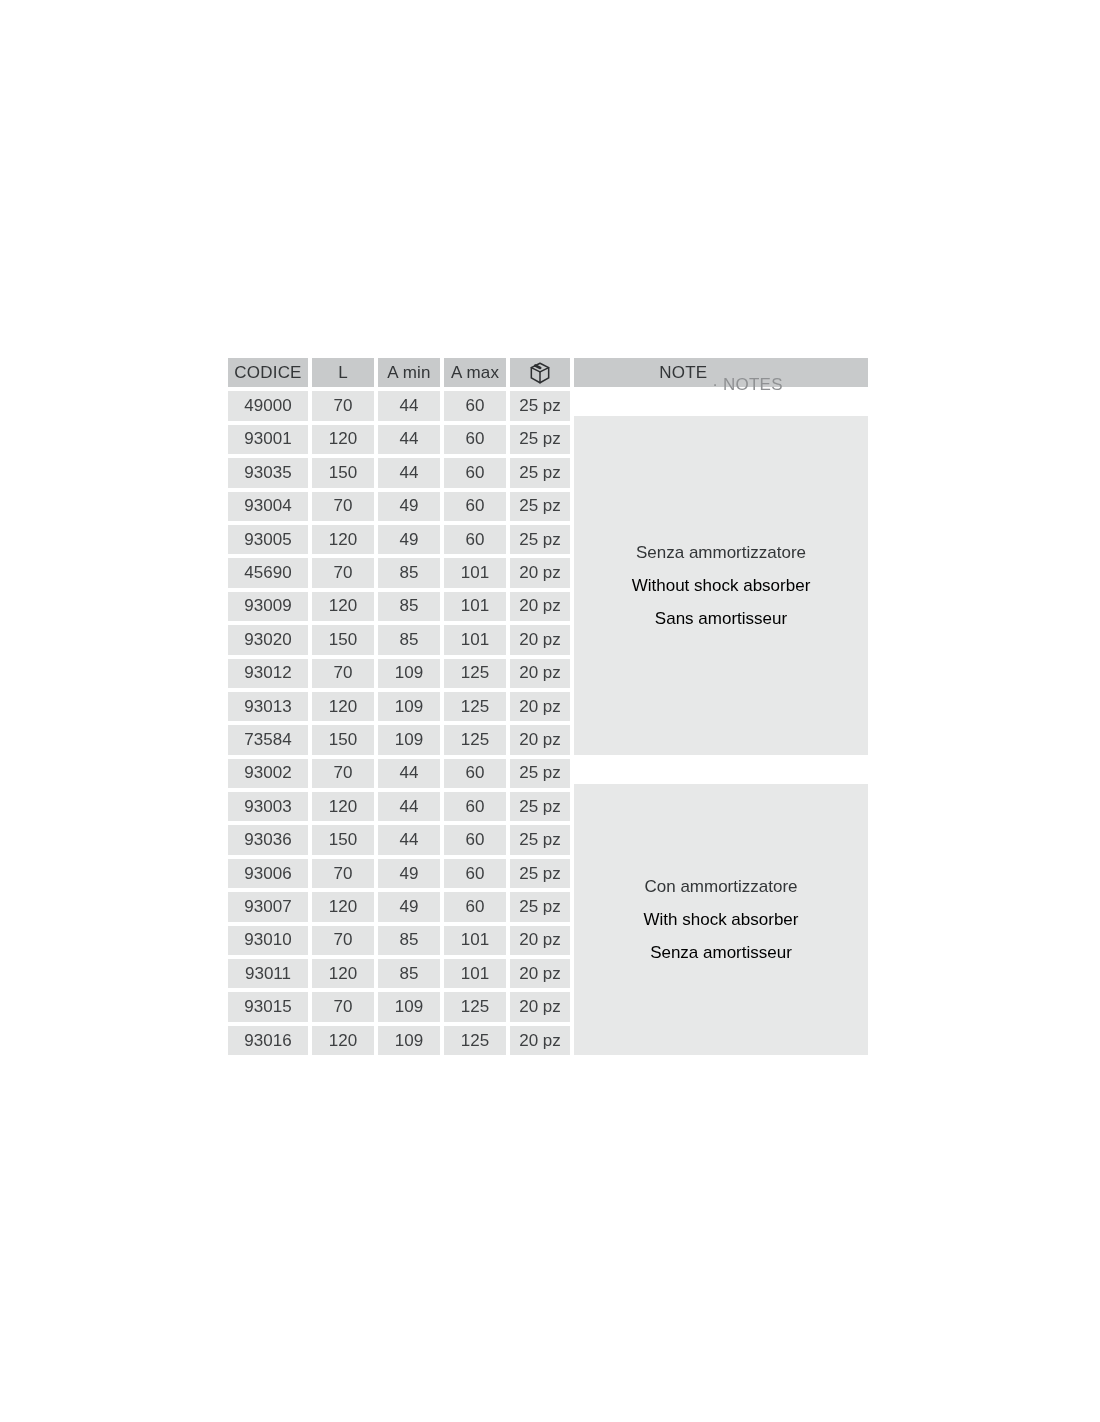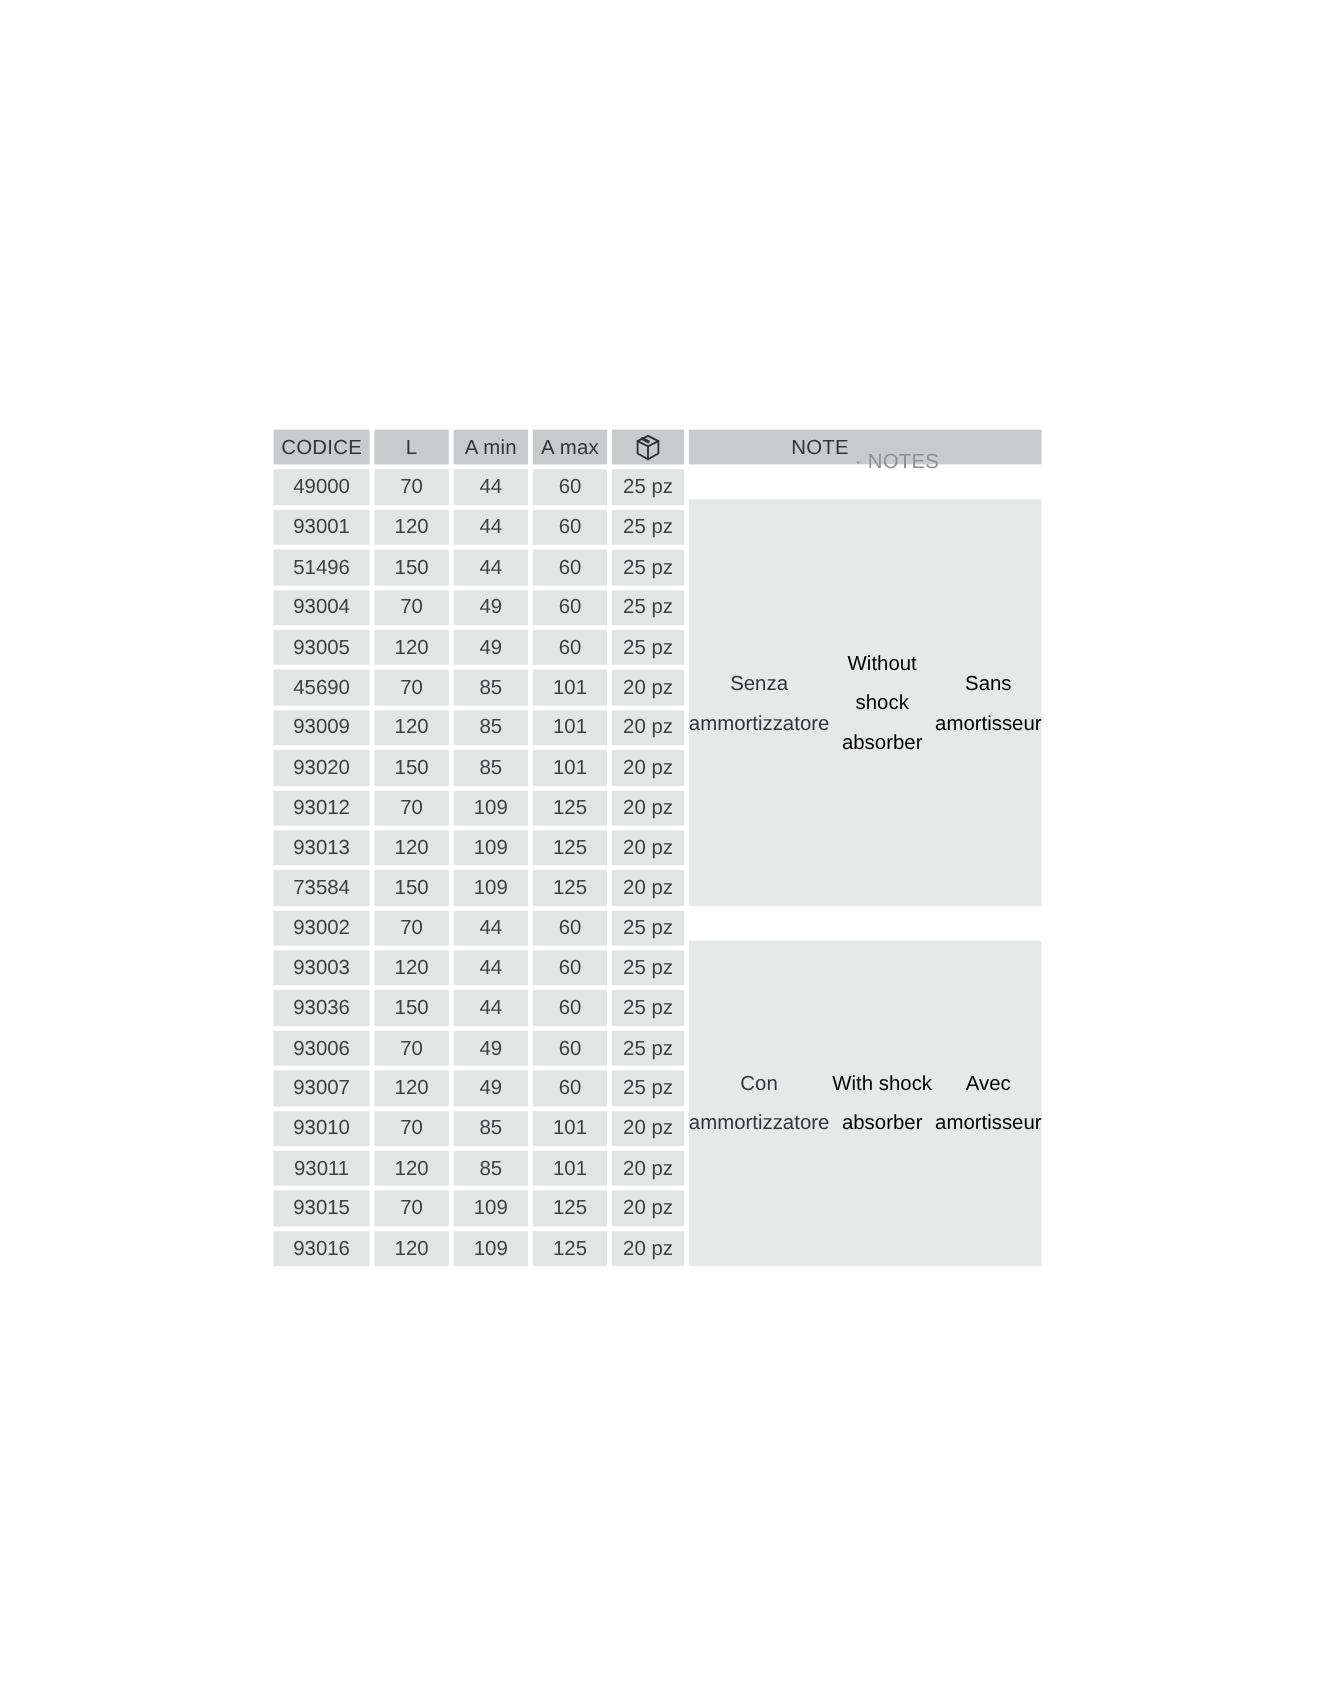--- a/index.html
+++ b/index.html
@@ -40,21 +40,21 @@
     margin-left: 5px;
     margin-top: 24px;
   }
   .icon-cell svg {
     display: block;
   }
   .note-block {
     grid-column: 6;
     background: #e7e8e8;
     display: flex;
-    flex-direction: row;
+    flex-direction: column;
     align-items: center;
     justify-content: center;
     font-size: 17px;
     line-height: 33px;
     text-align: center;
     margin-top: 25px;
   }
   .note-it { color: #333638; }
   .note-en, .note-fr { color: #000000; }
 </style>
@@ -81,36 +81,36 @@
   </div>
 
   <div class="note-block" style="grid-row: 2 / span 11;">
     <div class="note-it">Senza ammortizzatore</div>
     <div class="note-en">Without shock absorber</div>
     <div class="note-fr">Sans amortisseur</div>
   </div>
   <div class="note-block" style="grid-row: 13 / span 9;">
     <div class="note-it">Con ammortizzatore</div>
     <div class="note-en">With shock absorber</div>
-    <div class="note-fr">Avec amortisseur</div>
+    <div class="note-fr">Senza amortisseur</div>
   </div>
 
   <div class="cell">49000</div>
   <div class="cell">70</div>
   <div class="cell">44</div>
   <div class="cell">60</div>
   <div class="cell">25 pz</div>
 
   <div class="cell">93001</div>
   <div class="cell">120</div>
   <div class="cell">44</div>
   <div class="cell">60</div>
   <div class="cell">25 pz</div>
 
-  <div class="cell">51496</div>
+  <div class="cell">93035</div>
   <div class="cell">150</div>
   <div class="cell">44</div>
   <div class="cell">60</div>
   <div class="cell">25 pz</div>
 
   <div class="cell">93004</div>
   <div class="cell">70</div>
   <div class="cell">49</div>
   <div class="cell">60</div>
   <div class="cell">25 pz</div>

